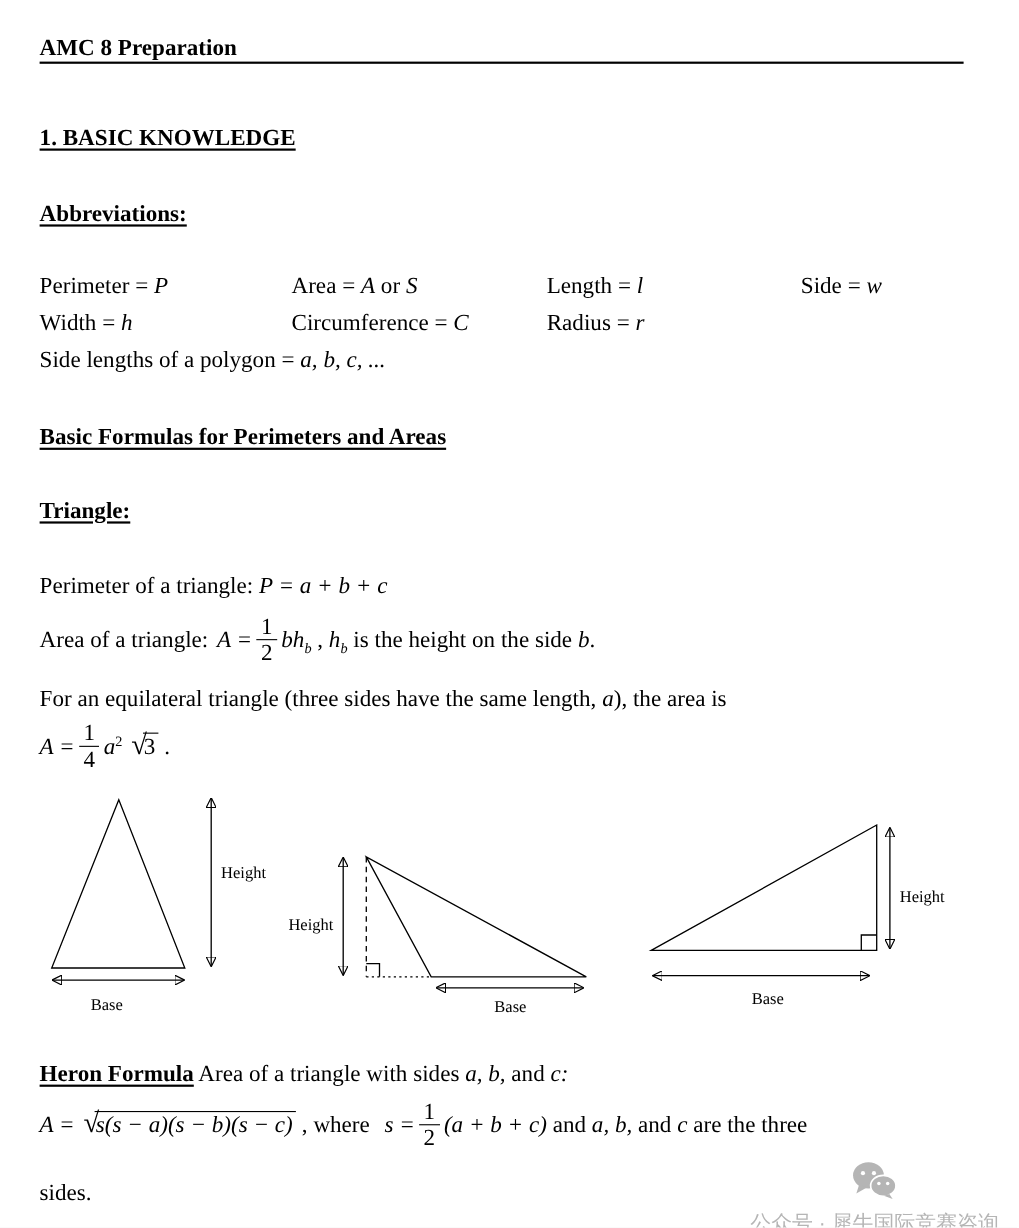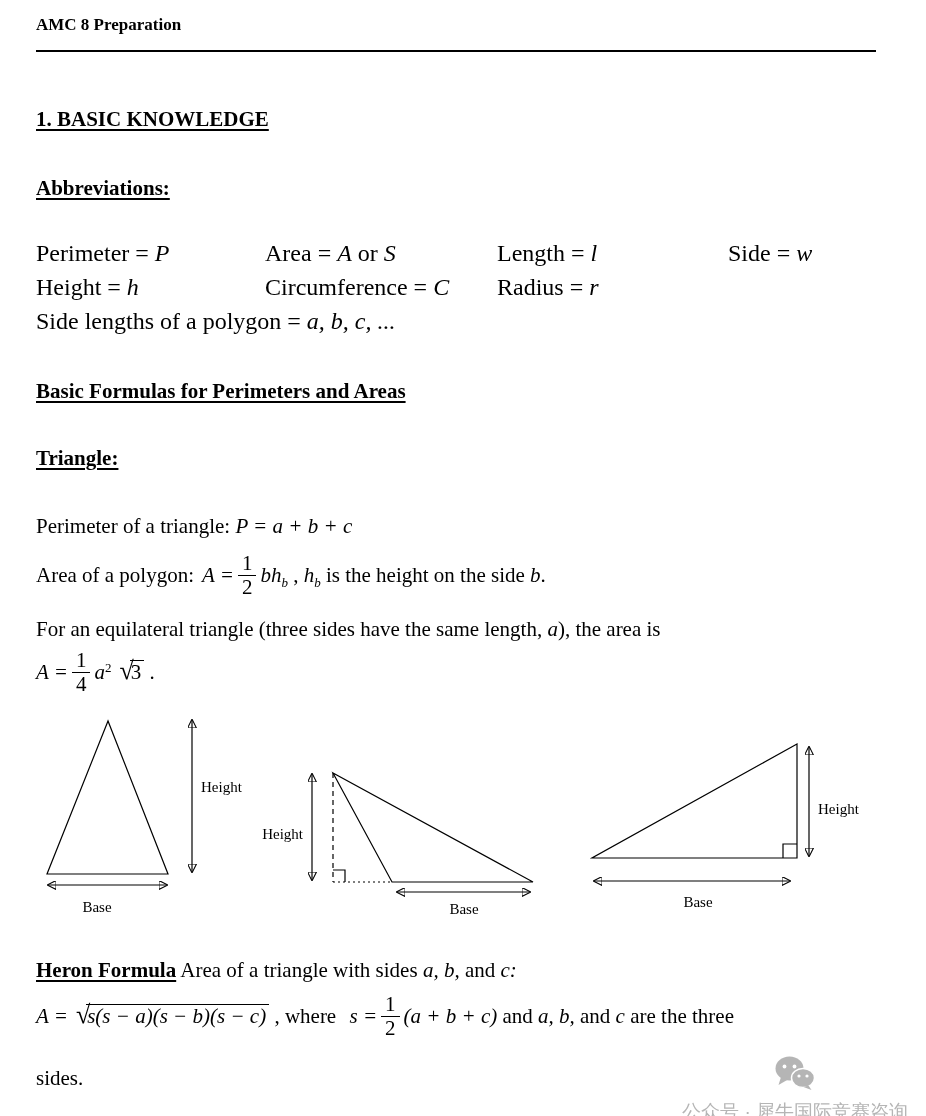--- a/index.html
+++ b/index.html
@@ -5,23 +5,23 @@
   * { box-sizing: border-box; }
   body { margin: 0; background: #e8e8e8; }
   .page {
     width: 926px; height: 1116px; background: #ffffff; color: #000;
     font-family: "Liberation Serif", serif; position: relative; overflow: hidden;
     margin: 0 auto;
   }
   .content { margin-left: 36px; width: 840px; }
 
   .hdr {
-    margin-top: 13px; display: flex; justify-content: space-between;
-    font-weight: 700; font-size: 17px; line-height: 24px;
-    padding-bottom: 13px; border-bottom: 2px solid #000;
+    margin-top: 31px; display: flex; justify-content: space-between;
+    font-weight: 700; font-size: 21px; line-height: 24px;
+    padding-bottom: 1px; border-bottom: 2px solid #000;
   }
   .h { font-weight: 700; font-size: 21px; line-height: 24px; }
   .u { text-decoration: underline; text-decoration-thickness: 2px; text-underline-offset: 3px; }
   .uthin { text-decoration: underline; text-decoration-thickness: 1.5px; text-underline-offset: 3px; }
 
   .mt-basic   { margin-top: 55px; }
   .mt-abbrh   { margin-top: 45px; }
   .mt-grid    { margin-top: 36px; }
   .mt-formh   { margin-top: 41px; }
   .mt-trih    { margin-top: 43px; }
@@ -32,21 +32,21 @@
   .mt-svg     { margin-top: 8px; }
   .mt-heronh  { margin-top: 42px; }
   .mt-heronf  { margin-top: 13px; }
   .mt-sides   { margin-top: 24px; }
 
   .body-line { font-size: 21px; line-height: 24px; }
   .it { font-style: italic; }
 
   .abbr {
     display: grid; grid-template-columns: 229px 232px 231px auto;
-    font-size: 24px; line-height: 34px;
+    font-size: 21px; line-height: 34px;
   }
   .abbr .full { grid-column: 1 / -1; }
 
   .mathline { font-size: 21px; line-height: 24px; white-space: nowrap; }
   .frac { display: inline-block; vertical-align: middle; text-align: center;
           margin: 0 4px; transform: translateY(-2px); }
   .frac .num { display: block; line-height: 23px; padding: 0 4px; border-bottom: 1.5px solid #000; }
   .frac .den { display: block; line-height: 23px; }
   .sup { font-size: 13px; vertical-align: 7px; }
   .sub { font-size: 13px; vertical-align: -5px; }
@@ -78,34 +78,34 @@
 
     <div class="mt-basic"><span class="h u">1. BASIC KNOWLEDGE</span></div>
 
     <div class="mt-abbrh"><span class="h u">Abbreviations:</span></div>
 
     <div class="abbr mt-grid">
       <div><span>Perimeter = </span><span class="it">P</span></div>
       <div><span>Area = </span><span class="it">A</span><span> or </span><span class="it">S</span></div>
       <div><span>Length = </span><span class="it">l</span></div>
       <div><span>Side = </span><span class="it">w</span></div>
-      <div><span>Height = </span><span class="it">h</span></div>
+      <div><span>Width = </span><span class="it">h</span></div>
       <div><span>Circumference = </span><span class="it">C</span></div>
       <div><span>Radius = </span><span class="it">r</span></div>
       <div></div>
       <div class="full"><span>Side lengths of a polygon = </span><span class="it">a, b, c, ...</span></div>
     </div>
 
     <div class="mt-formh"><span class="h u">Basic Formulas for Perimeters and Areas</span></div>
 
     <div class="mt-trih"><span class="h u">Triangle:</span></div>
 
     <div class="body-line mt-perim"><span>Perimeter of a triangle: </span><span class="it">P = a + b + c</span></div>
 
-    <div class="mathline mt-area"><span>Area of a polygon:</span><span class="it sp8">A =</span><span class="frac"><span class="num">1</span><span class="den">2</span></span><span class="it">bh</span><span class="it sub">b</span><span> , </span><span class="it">h</span><span class="it sub">b</span><span> is the height on the side </span><span class="it">b</span><span>.</span></div>
+    <div class="mathline mt-area"><span>Area of a triangle:</span><span class="it sp8">A =</span><span class="frac"><span class="num">1</span><span class="den">2</span></span><span class="it">bh</span><span class="it sub">b</span><span> , </span><span class="it">h</span><span class="it sub">b</span><span> is the height on the side </span><span class="it">b</span><span>.</span></div>
 
     <div class="body-line mt-equit"><span>For an equilateral triangle (three sides have the same length, </span><span class="it">a</span><span>), the area is</span></div>
 
     <div class="mathline mt-equif"><span class="it">A =</span><span class="frac"><span class="num">1</span><span class="den">4</span></span><span class="it">a</span><span class="sup">2</span><span class="sqrt sp8"><span class="sign">√</span><span class="rad">3</span></span><span> .</span></div>
 
     <svg class="diagrams mt-svg" width="926" height="210" viewBox="0 0 926 210">
       <defs>
         <marker id="ar" viewBox="0 0 10 10" refX="9" refY="5" markerWidth="9" markerHeight="9" orient="auto-start-reverse" markerUnits="userSpaceOnUse">
           <path d="M0 0 L10 5 L0 10 z" fill="#000" stroke="none"></path>
         </marker>

